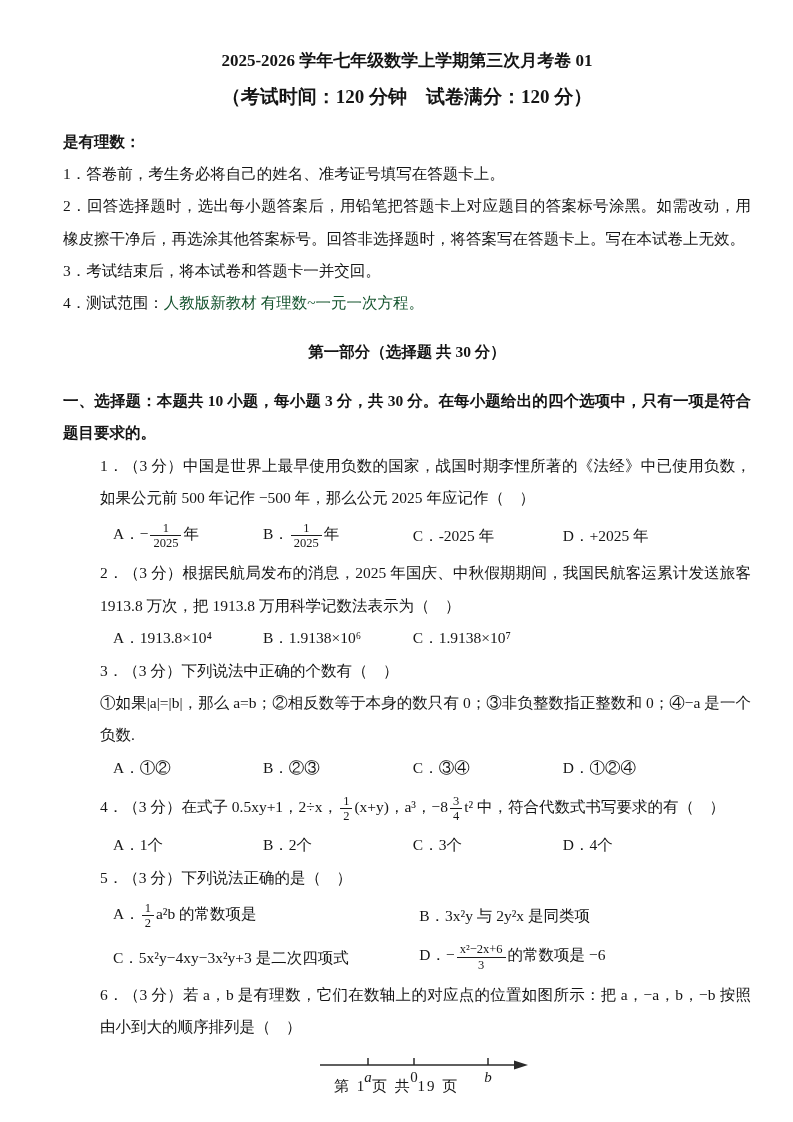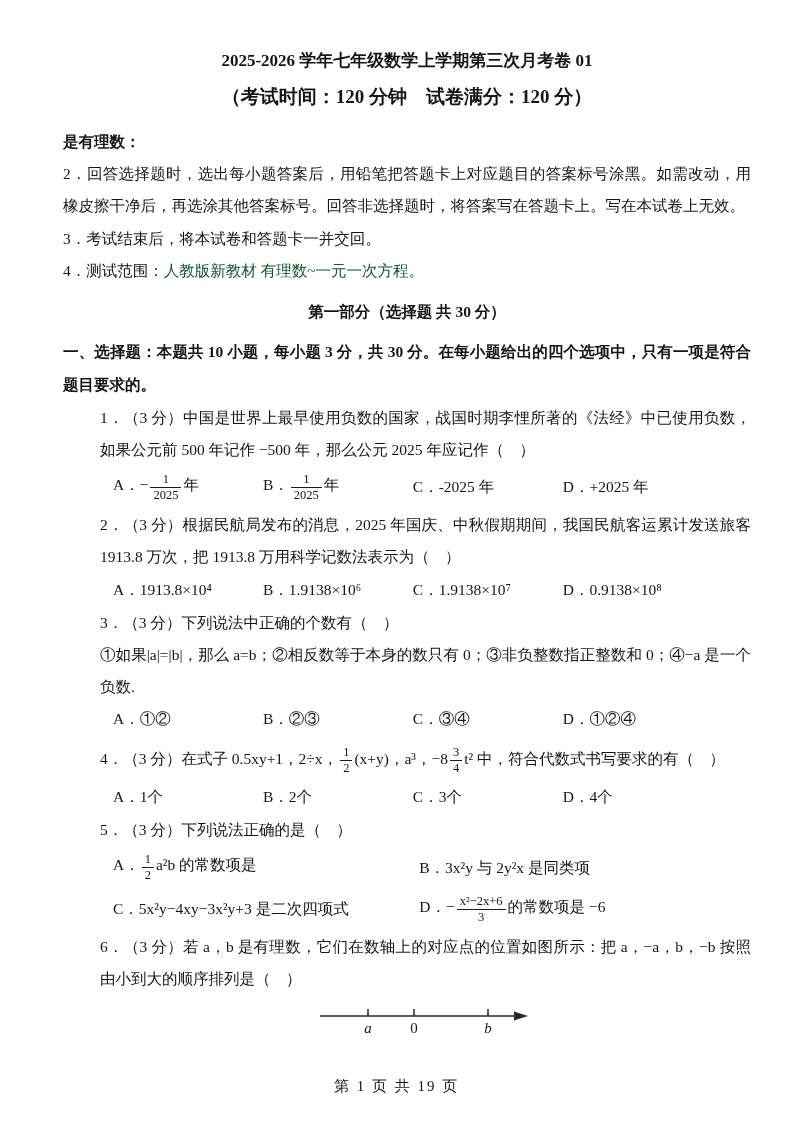--- a/index.html
+++ b/index.html
@@ -20,21 +20,21 @@
   }
   .subtitle{
     font-size:19px;font-weight:bold;text-align:center;
     margin:0 0 14px 0;line-height:1.6;
   }
   p.line{margin:0;line-height:2.08;text-align:justify;}
   .bold{font-weight:bold;}
   .red{color:#14532d;font-family:Liberation Serif, serif;}
   .section-heading{
     font-size:15.5px;font-weight:bold;text-align:center;
-    margin:8px;line-height:2.15;
+    margin:16px;line-height:2.15;
   }
   .qblock{margin-top:1px;margin-left:37px;}
   .opts{display:grid;padding-left:13px;line-height:2.08;align-items:center;}
   .opts4{grid-template-columns:23.5% 23.5% 23.5% 29.5%;}
   .opts2{grid-template-columns:48% 52%;}
   .opt{white-space:nowrap;}
   .tallrow{line-height:1.4;padding-top:6px;padding-bottom:6px;}
   .frac{
     display:inline-block;vertical-align:middle;text-align:center;
     line-height:1.15;font-size:12.5px;margin:0 2px;
@@ -50,20 +50,21 @@
 </head>
 <body>
 
 <div class="page">
 
   <h1 class="title">2025-2026 学年七年级数学上学期第三次月考卷 01</h1>
   <div class="subtitle">（考试时间：120 分钟　试卷满分：120 分）</div>
 
   <div>
     <p class="line bold">是有理数：</p>
+    <p class="line">1．答卷前，考生务必将自己的姓名、准考证号填写在答题卡上。</p>
     <p class="line">2．回答选择题时，选出每小题答案后，用铅笔把答题卡上对应题目的答案标号涂黑。如需改动，用橡皮擦干净后，再选涂其他答案标号。回答非选择题时，将答案写在答题卡上。写在本试卷上无效。</p>
     <p class="line">3．考试结束后，将本试卷和答题卡一并交回。</p>
     <p class="line"><span>4．测试范围：</span><span class="red">人教版新教材 有理数~一元一次方程。</span></p>
   </div>
 
   <h2 class="section-heading">第一部分（选择题 共 30 分）</h2>
   <p class="line bold">一、选择题：本题共 10 小题，每小题 3 分，共 30 分。在每小题给出的四个选项中，只有一项是符合题目要求的。</p>
 
   <div class="qblock">
     <p class="line">1．（3 分）中国是世界上最早使用负数的国家，战国时期李悝所著的《法经》中已使用负数，如果公元前 500 年记作 −500 年，那么公元 2025 年应记作（　）</p>
@@ -74,21 +75,20 @@
       <span class="opt">D．+2025 年</span>
     </div>
   </div>
 
   <div class="qblock">
     <p class="line">2．（3 分）根据民航局发布的消息，2025 年国庆、中秋假期期间，我国民航客运累计发送旅客 1913.8 万次，把 1913.8 万用科学记数法表示为（　）</p>
     <div class="opts opts4">
       <span class="opt">A．1913.8×10⁴</span>
       <span class="opt">B．1.9138×10⁶</span>
       <span class="opt">C．1.9138×10⁷</span>
-      <span class="opt">D．0.9138×10⁸</span>
     </div>
   </div>
 
   <div class="qblock">
     <p class="line">3．（3 分）下列说法中正确的个数有（　）</p>
     <p class="line">①如果|a|=|b|，那么 a=b；②相反数等于本身的数只有 0；③非负整数指正整数和 0；④−a 是一个负数.</p>
     <div class="opts opts4">
       <span class="opt">A．①②</span>
       <span class="opt">B．②③</span>
       <span class="opt">C．③④</span>

